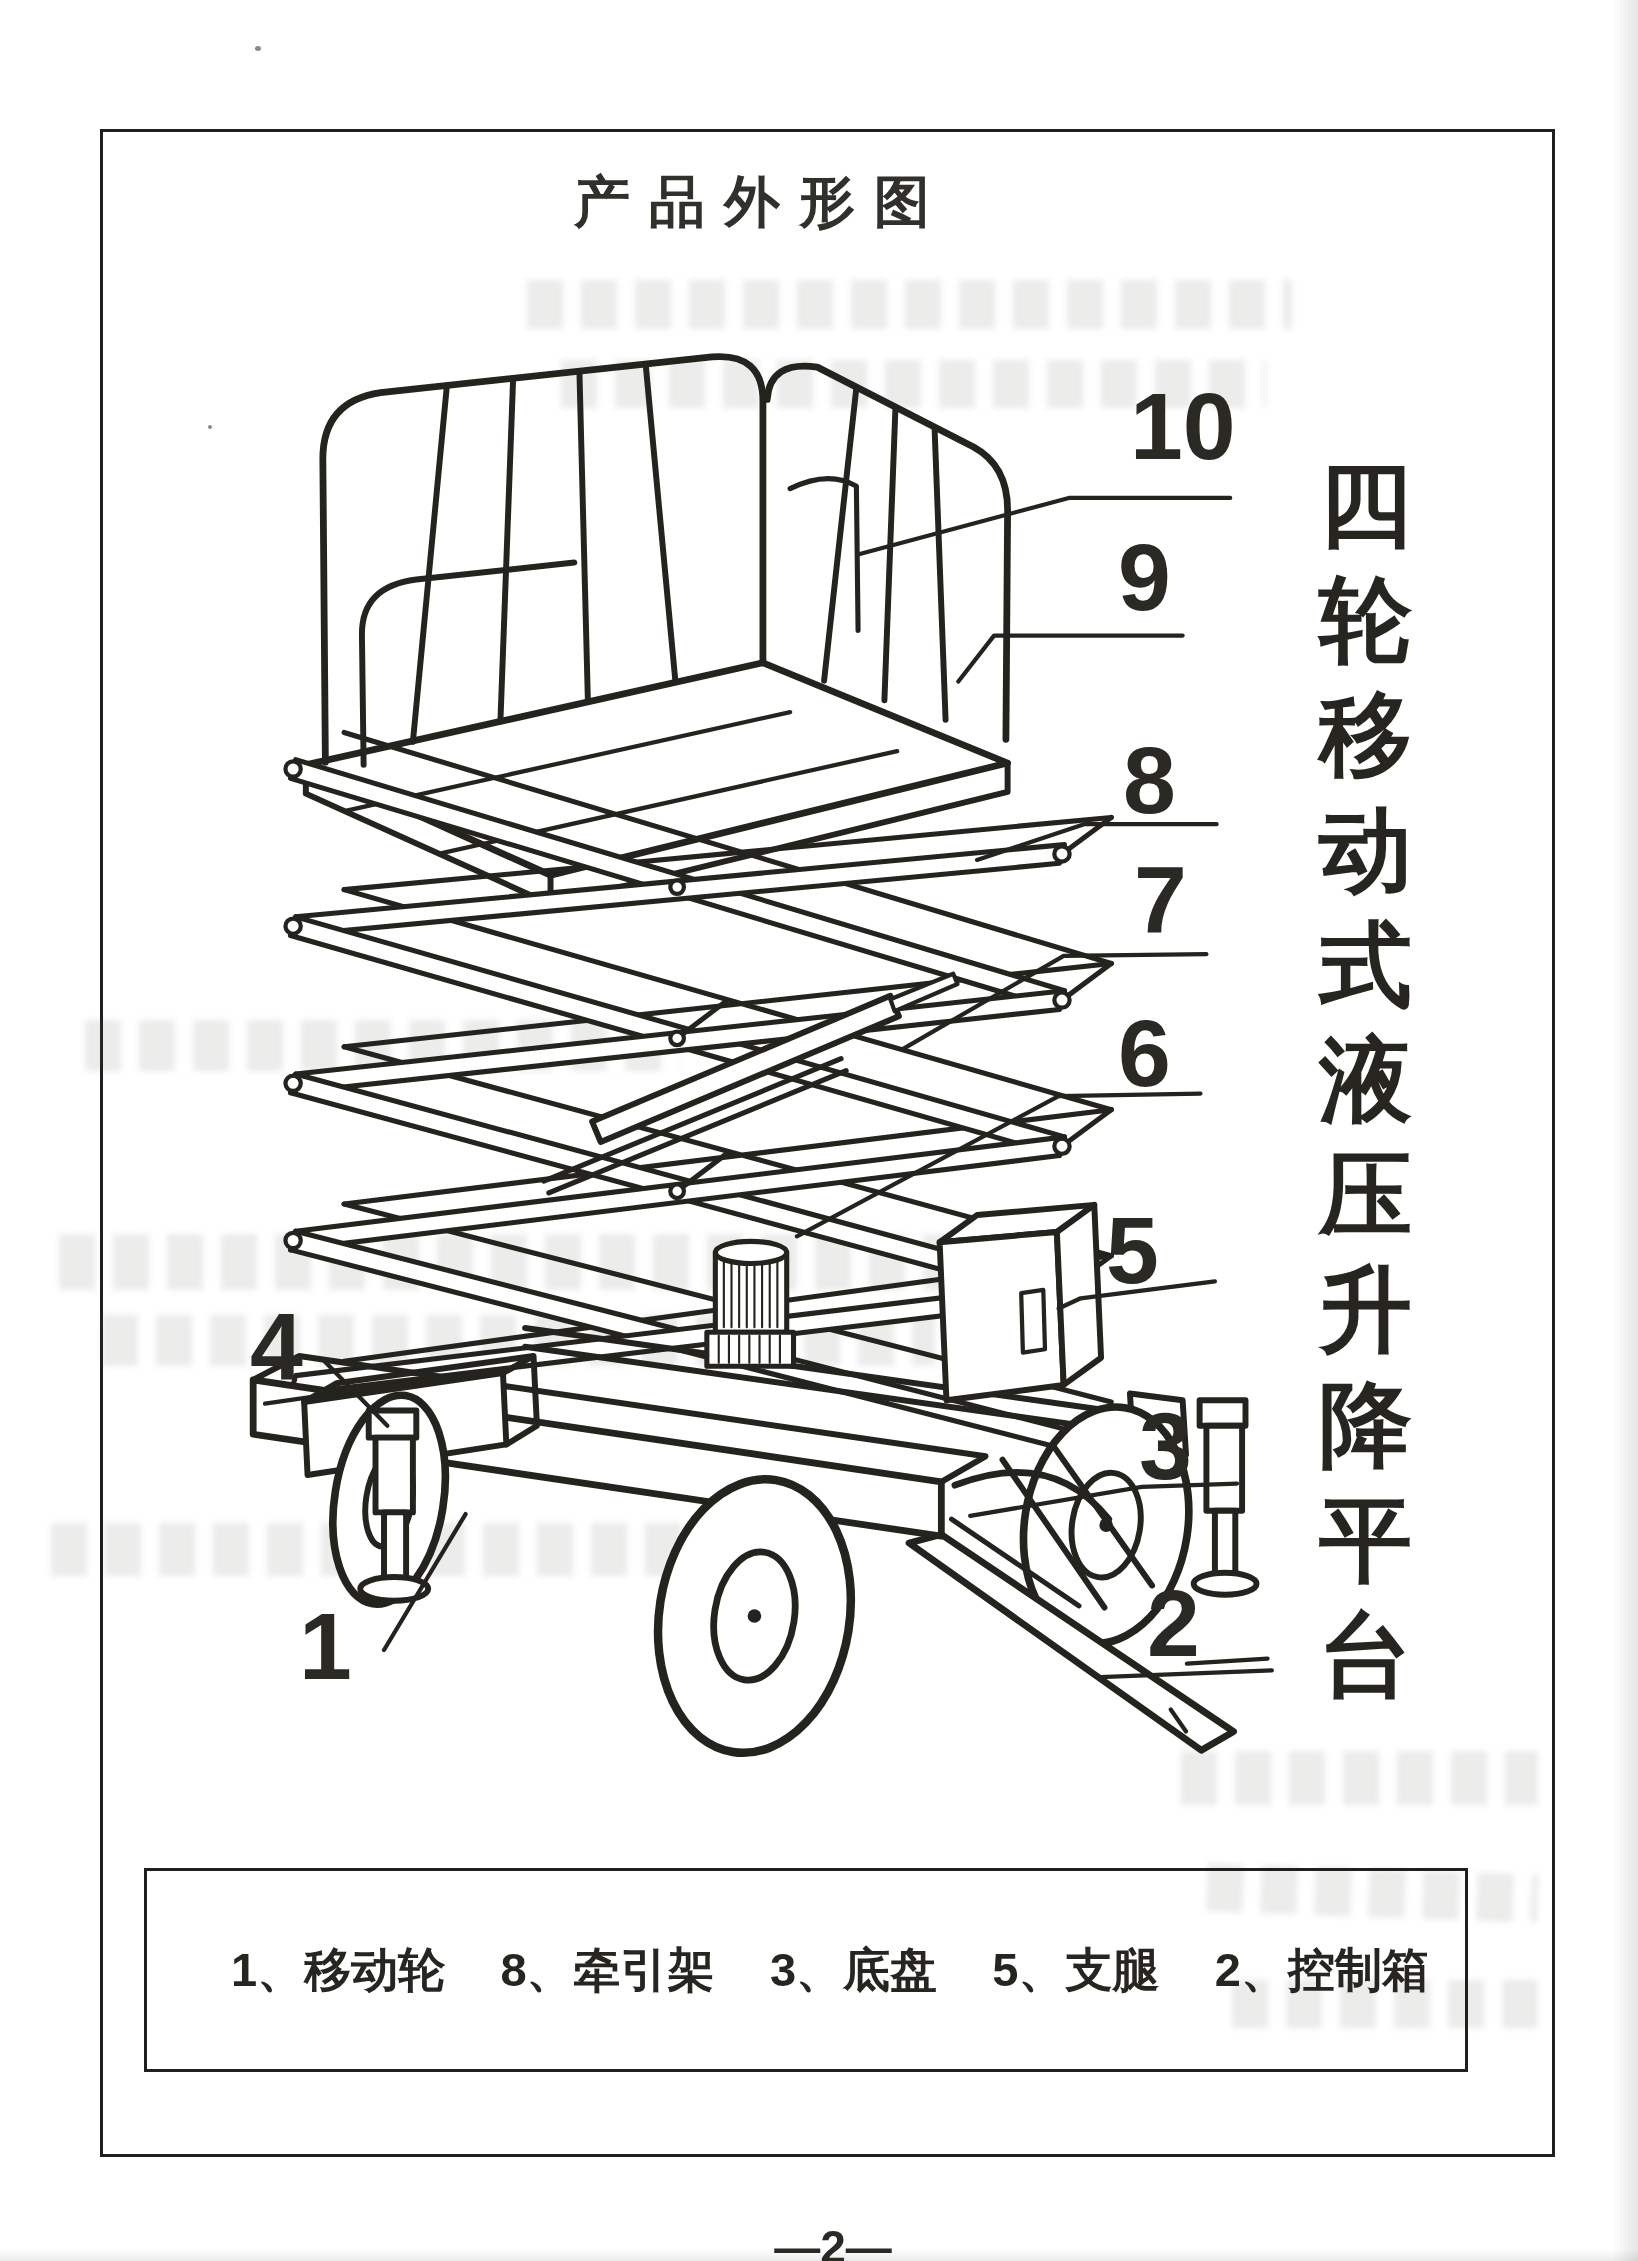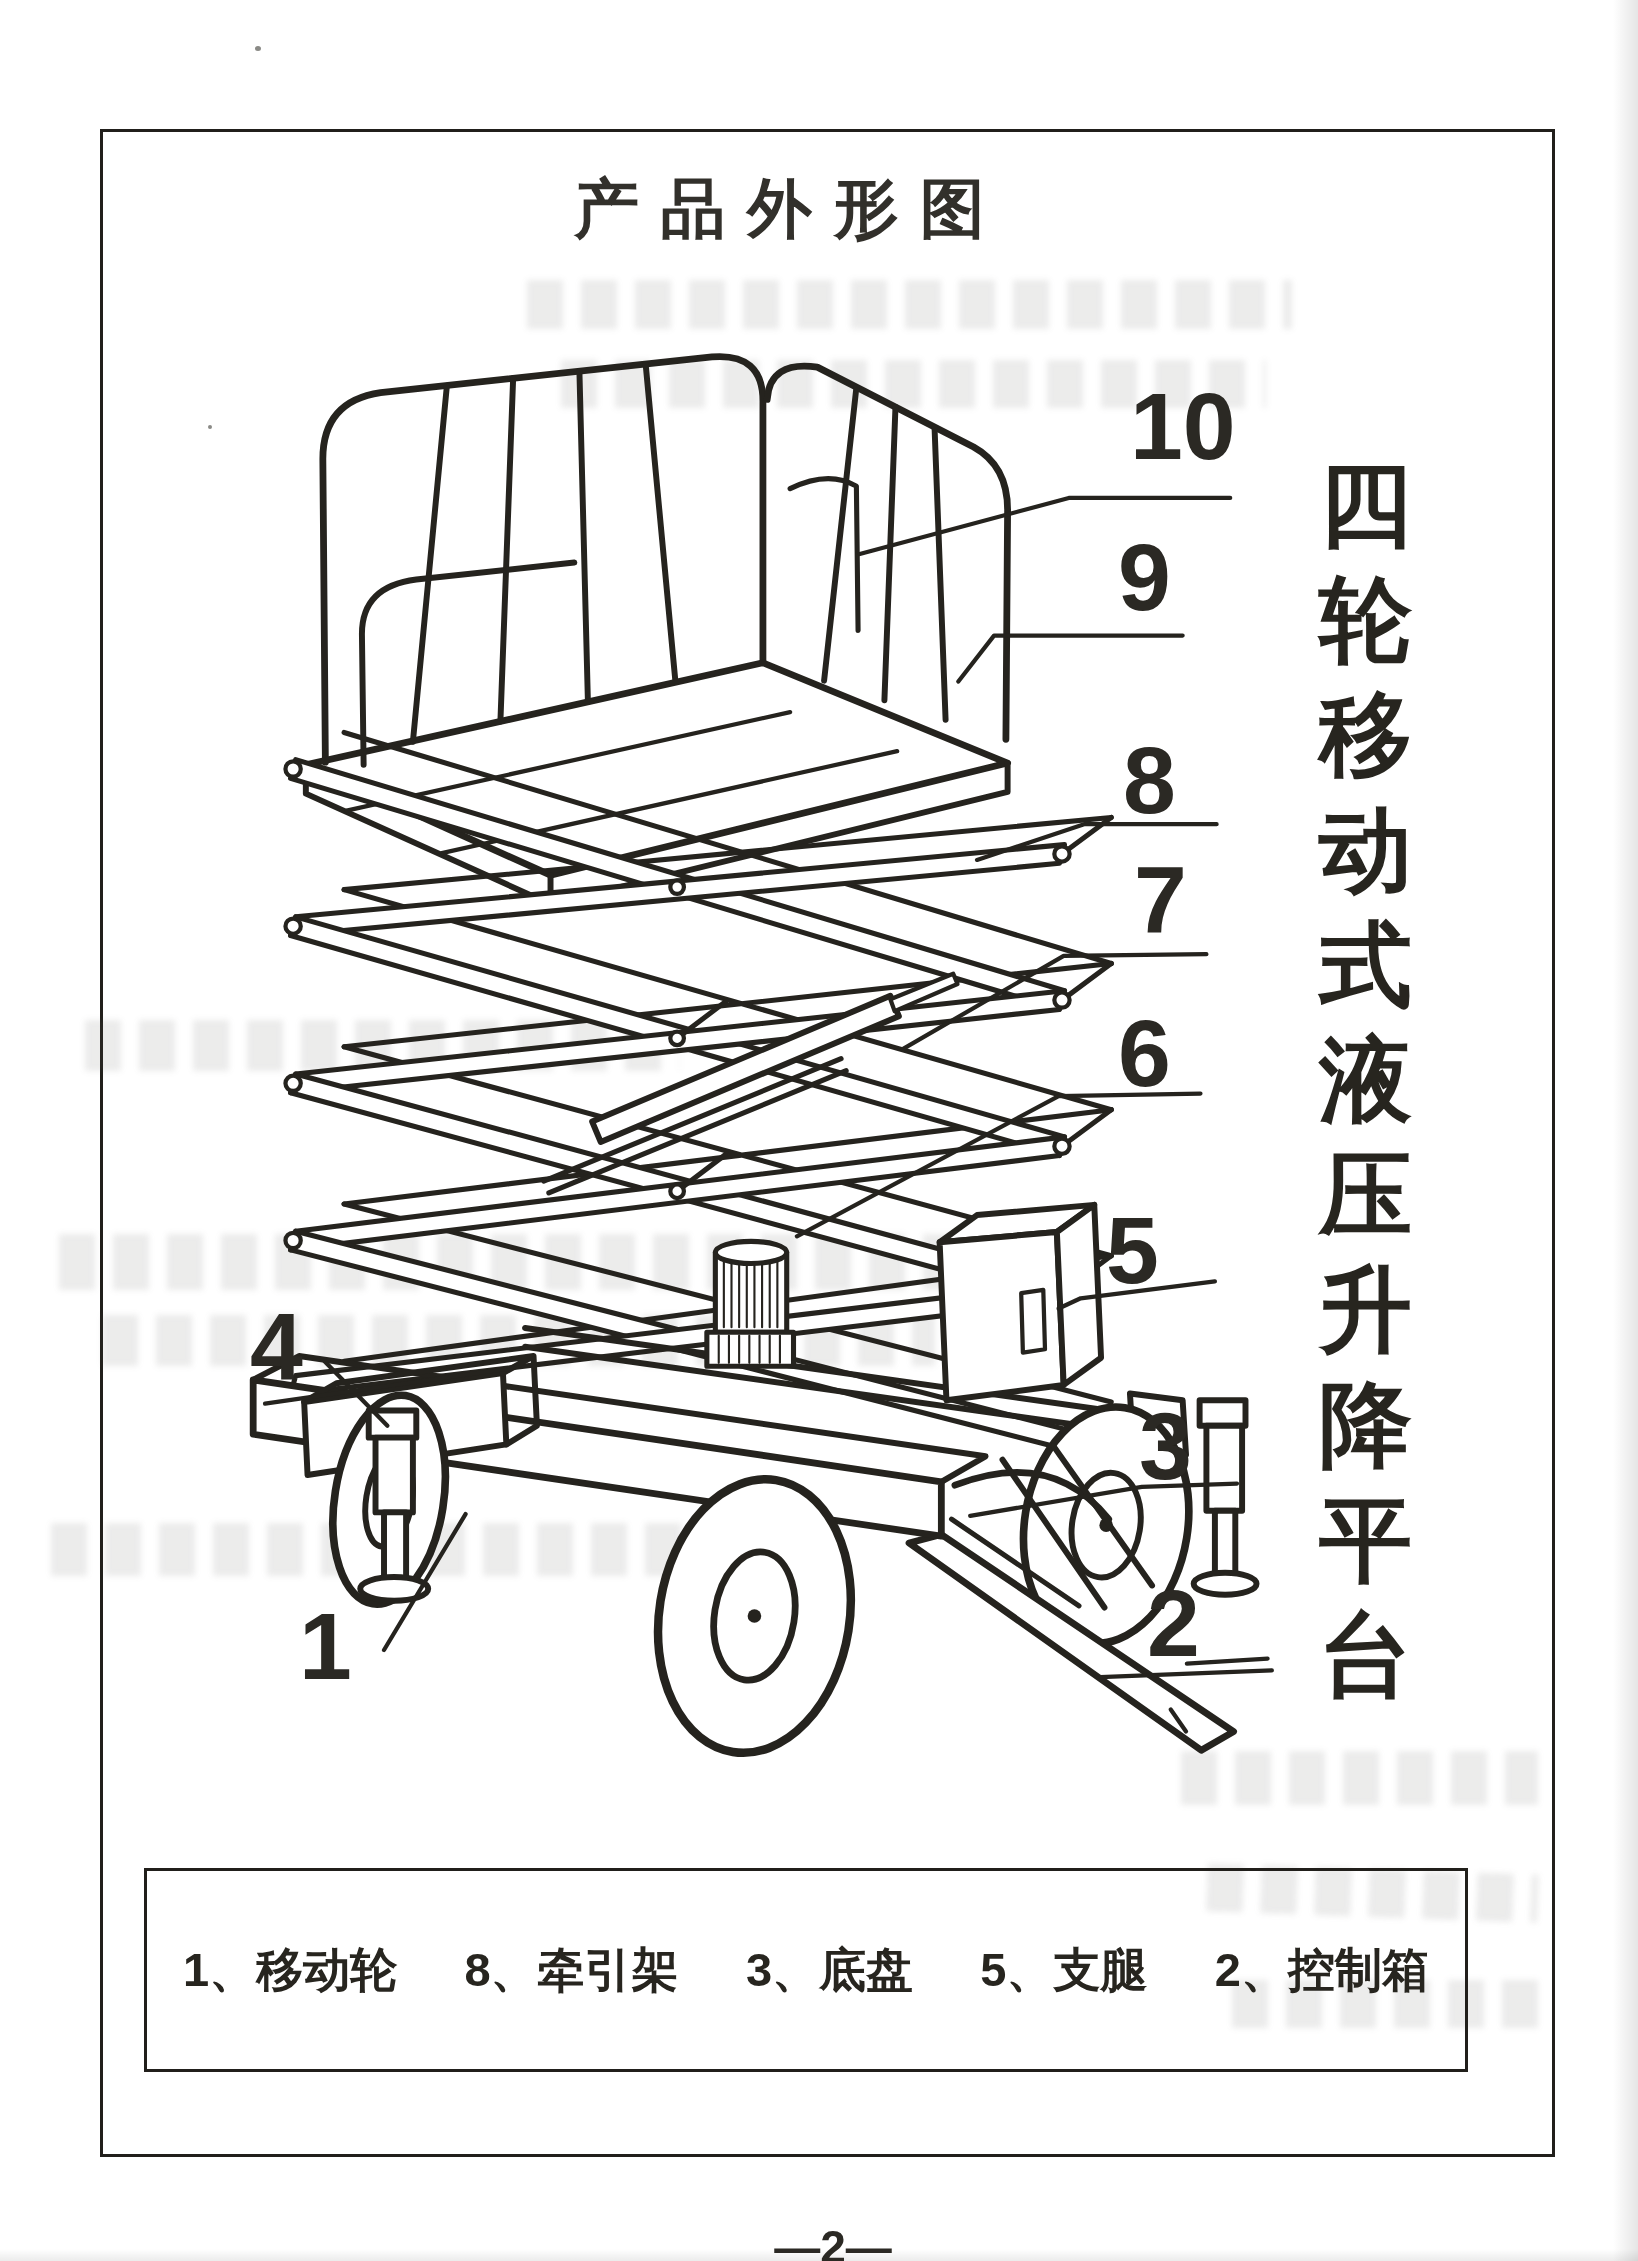--- a/index.html
+++ b/index.html
@@ -7,39 +7,39 @@
         font-family:"Liberation Sans", sans-serif;color:#25231e;}
   
   .outer-border{position:absolute;left:100px;top:129px;width:1455px;height:2028px;
         border:3.4px solid #211f1b;box-sizing:border-box;}
   .edge-shadow-right{position:absolute;right:0;top:0;width:25.5px;height:100%;
         background:linear-gradient(to right,rgba(0,0,0,0) 0%,rgba(0,0,0,.10) 100%);}
   .edge-shadow-bottom{position:absolute;left:0;bottom:0;width:100%;height:12px;
         background:linear-gradient(to bottom,rgba(0,0,0,0) 0%,rgba(0,0,0,.08) 100%);}
   .speck{position:absolute;background:#8a8a86;border-radius:50%;}
 
-  .doc-title{position:absolute;left:574px;top:165px;font-size:65px;font-weight:bold;
+  .doc-title{position:absolute;left:574px;top:165px;font-size:56px;font-weight:bold;
         letter-spacing:1.7px;color:#32302b;white-space:nowrap;z-index:4;}
 
   .side-title{position:absolute;left:1311px;top:459px;width:109px;display:flex;
         flex-direction:column;gap:22px;z-index:4;}
   .side-title .ch{font-size:93px;line-height:93px;font-weight:bold;color:#27251f;
         text-align:center;}
 
   .callout{position:absolute;font-size:95px;line-height:85px;font-weight:bold;
         color:#2b2924;z-index:5;white-space:nowrap;text-align:center;}
 
   svg.lineart{position:absolute;left:0;top:0;z-index:3;}
 
   
   .legend-box{position:absolute;left:144px;top:1868px;width:1324px;height:204px;
         border:3.4px solid #211f1b;box-sizing:border-box;z-index:4;
         display:flex;flex-direction:column;justify-content:space-evenly;
         padding:0 36px;}
-  .legend-row{display:flex;justify-content:space-between;align-items:center;}
+  .legend-row{display:flex;justify-content:space-between;align-items:center;margin-left:48px;}
   .legend-item{font-size:47px;font-weight:bold;color:#27251f;white-space:nowrap;}
 
   .page-number{position:absolute;left:748px;top:2220px;width:170px;text-align:center;
         font-size:46px;font-weight:bold;color:#2b2924;z-index:4;}
 
   
   .bleed{position:absolute;z-index:1;opacity:.55;filter:blur(3.4px);
         background:repeating-linear-gradient(90deg,rgba(90,90,88,.22) 0 36px,rgba(0,0,0,0) 36px 54px);}
 </style>
 </head>

